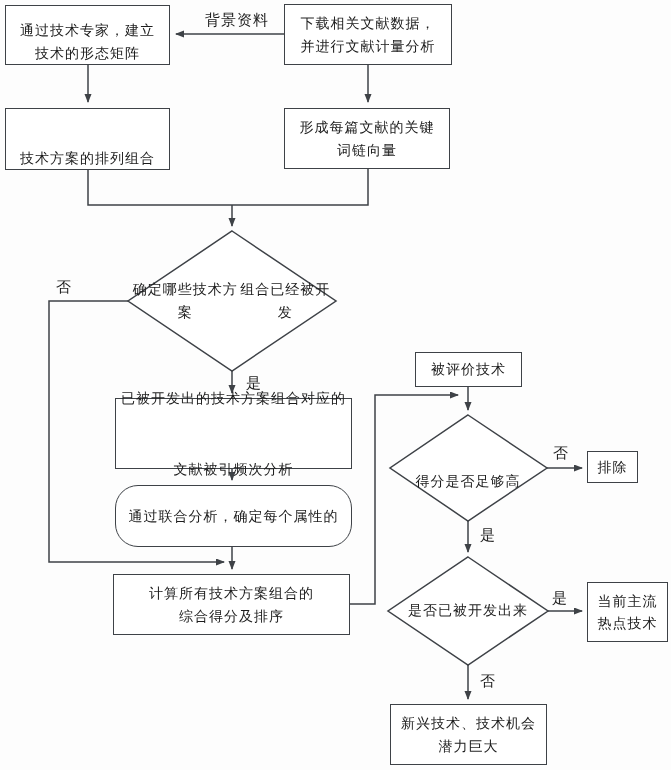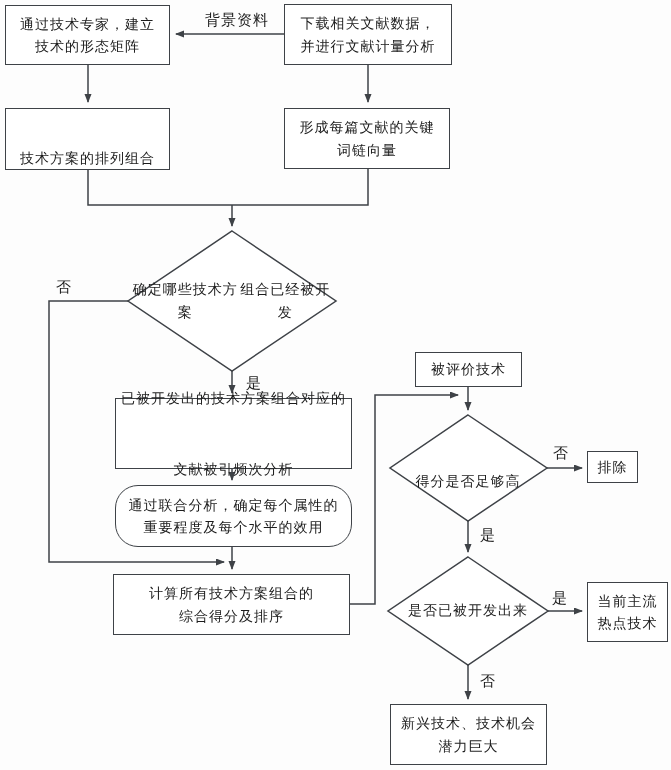--- a/index.html
+++ b/index.html
@@ -32,21 +32,21 @@
     z-index:2;
   }
   .elabel{
     position:absolute;
     font-size:15px;letter-spacing:1px;
     background:transparent;
     z-index:3;
     text-align:center;
   }
   
-  #n-morph      {left:5px;   top:5px;   width:165px; height:60px;}
+  #n-morph      {left:5px;   top:5px;   width:165px; height:60px;justify-content:flex-end;}
   #n-download   {left:284px; top:4px;   width:168px; height:61px;}
   #n-comb       {left:5px;   top:108px; width:165px; height:62px;justify-content:flex-end;}
   #n-keyword    {left:284px; top:108px; width:166px; height:61px;}
   #n-citation   {left:115px; top:398px; width:237px; height:71px;gap:48px;}
   #n-conjoint   {left:115px; top:485px; width:237px; height:62px;border-radius:23px;}
   #n-score      {left:113px; top:574px; width:237px; height:61px;}
   #n-evaluated  {left:415px; top:352px; width:107px; height:35px;}
   #n-exclude    {left:587px; top:451px; width:51px;  height:32px;}
   #n-mainstream {left:587px; top:582px; width:81px;  height:60px;}
   #n-emerging   {left:390px; top:704px; width:157px; height:61px;}
@@ -123,21 +123,20 @@
   <div class="node" id="n-keyword">
     <span>形成每篇文献的关键</span>
     <span>词链向量</span>
   </div>
   <div class="node" id="n-citation">
     <span>已被开发出的技术方案组合对应的</span>
     <span>文献被引频次分析</span>
   </div>
   <div class="node" id="n-conjoint">
     <span>通过联合分析，确定每个属性的</span>
-    <span>重要程度及每个水平的效用</span>
   </div>
   <div class="node" id="n-score">
     <span>计算所有技术方案组合的</span>
     <span>综合得分及排序</span>
   </div>
   <div class="node" id="n-evaluated">
     <span>被评价技术</span>
   </div>
   <div class="node" id="n-exclude">
     <span>排除</span>

